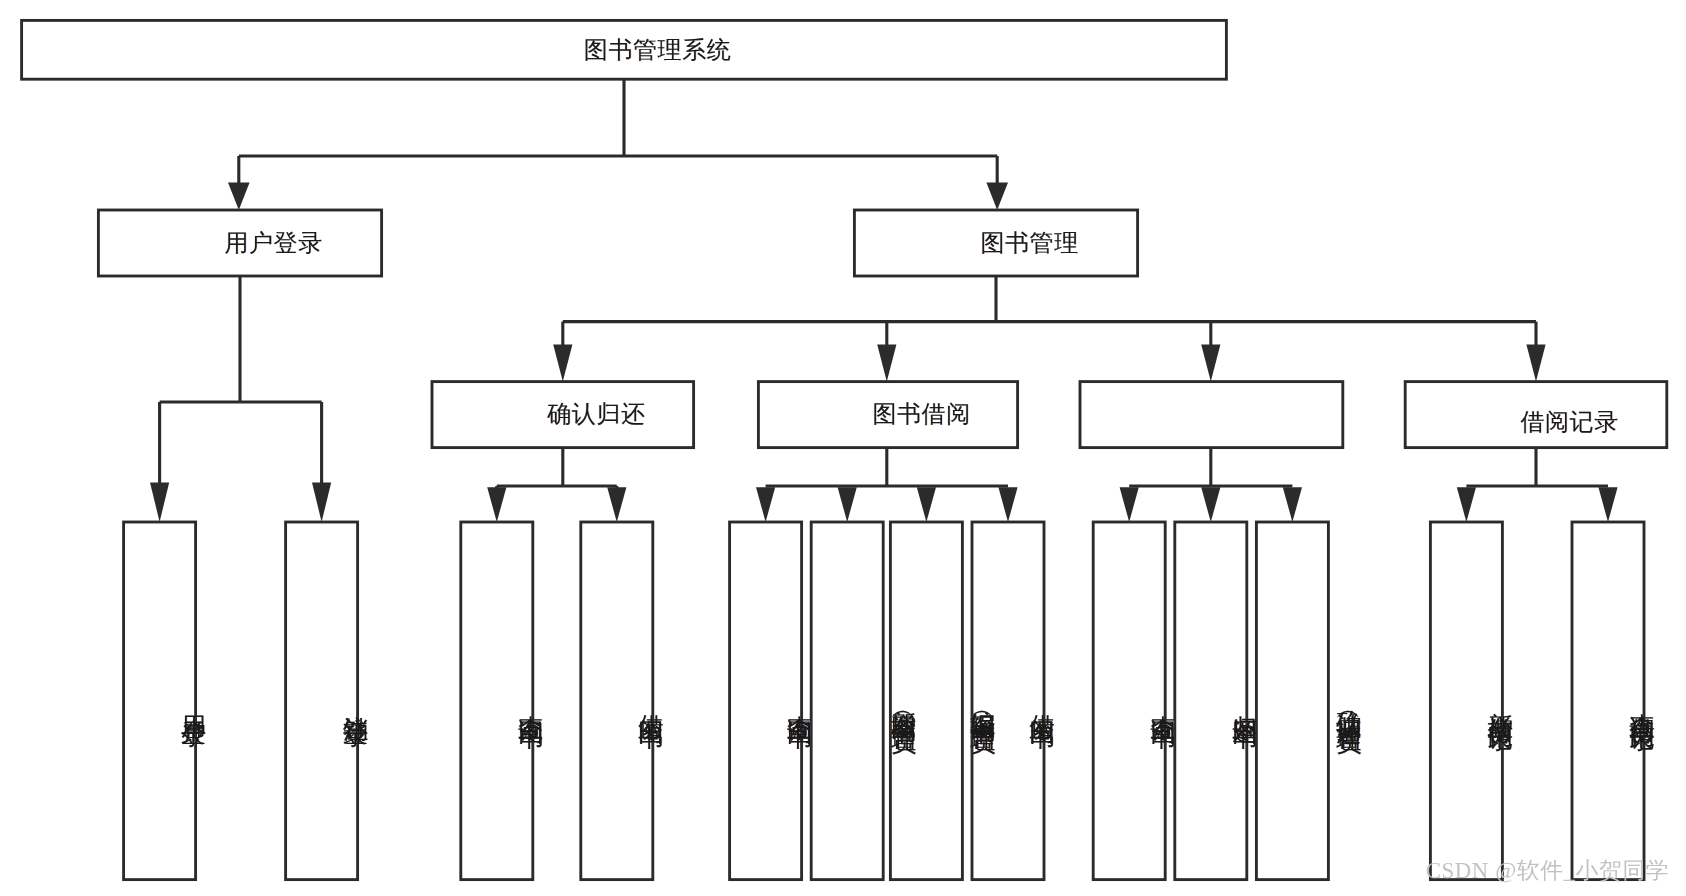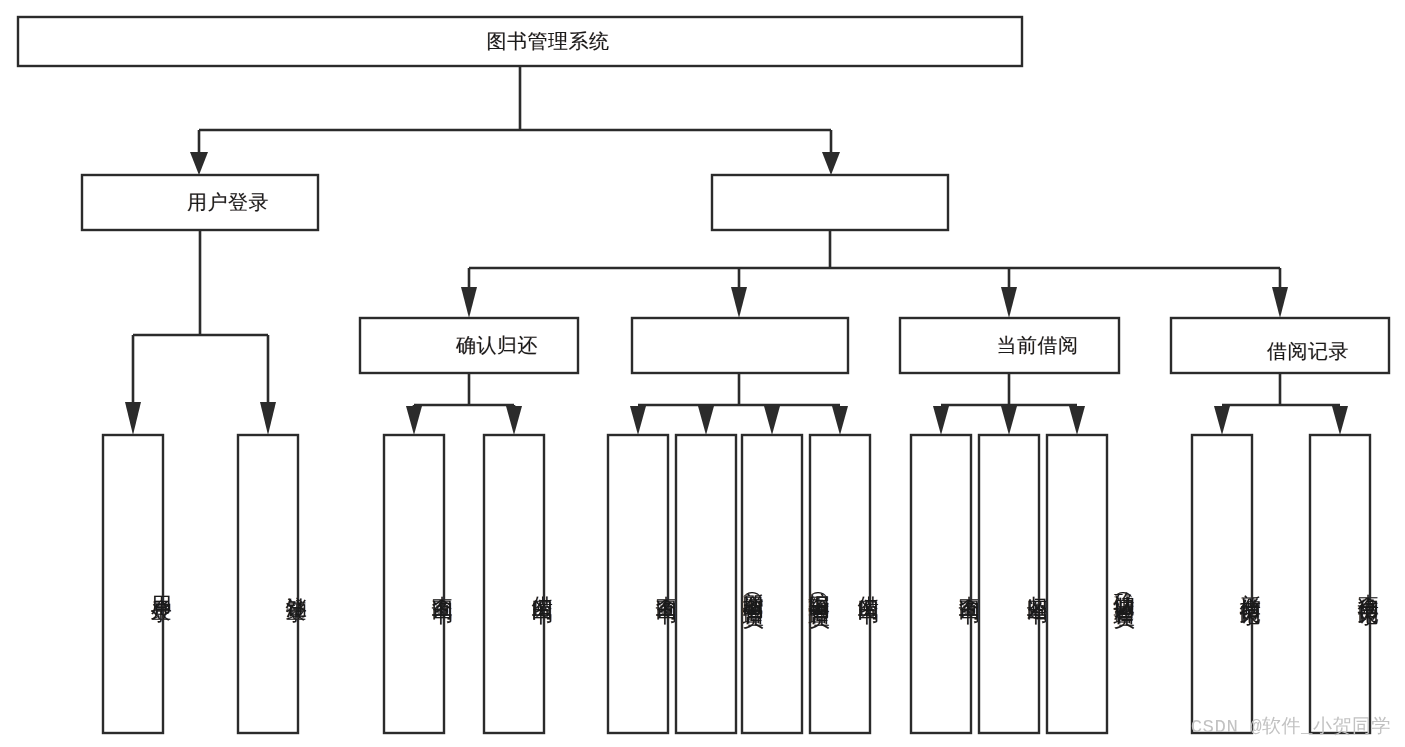--- a/index.html
+++ b/index.html
@@ -69,21 +69,21 @@
   .node-label.vertical.centered {
     align-items: center;
     padding-top: 0;
   }
   .watermark {
     position: absolute;
     right: 14px;
     bottom: 8px;
     color: #c2c2c2;
     font-size: 19px;
-    font-family: Liberation Mono, monospace;
+    font-family: Liberation Serif, serif;
     letter-spacing: 0.5px;
     white-space: nowrap;
     pointer-events: none;
   }
 </style>
 </head>
 <body>
 
 <div id="diagram-root">
 
@@ -165,23 +165,24 @@
     <rect class="node-box" x="1047" y="435" width="60" height="298"></rect>
 
     <rect class="node-box" x="1192" y="435" width="60" height="298"></rect>
     <rect class="node-box" x="1310" y="435" width="60" height="298"></rect>
 
   </svg>
 
   <div class="node-label" style="left:18px; top:17px; width:1004px; height:49px;">图书管理系统</div>
 
   <div class="node-label" style="left:82px; top:175px; width:236px; height:55px;">用户登录</div>
+  <div class="node-label" style="left:712px; top:175px; width:236px; height:55px;">图书管理</div>
 
   <div class="node-label" style="left:360px; top:318px; width:218px; height:55px;">确认归还</div>
-  <div class="node-label" style="left:900px; top:318px; width:219px; height:55px;">当前借阅</div>
+  <div class="node-label" style="left:632px; top:318px; width:216px; height:55px;">图书借阅</div>
   <div class="node-label" style="left:1171px; top:318px; width:218px; height:67px;">借阅记录</div>
 
   <div class="node-label vertical centered" style="left:103px; top:435px; width:60px; height:298px;">用户登录</div>
   <div class="node-label vertical centered" style="left:238px; top:435px; width:60px; height:298px;">注销登录</div>
 
   <div class="node-label vertical centered" style="left:384px; top:435px; width:60px; height:298px;">查询图书</div>
   <div class="node-label vertical centered" style="left:484px; top:435px; width:60px; height:298px;">借阅图书</div>
 
   <div class="node-label vertical centered" style="left:608px; top:435px; width:60px; height:298px;">查询图书</div>
   <div class="node-label vertical" style="left:676px; top:435px; width:60px; height:298px;">新增图书（管理员）</div>

